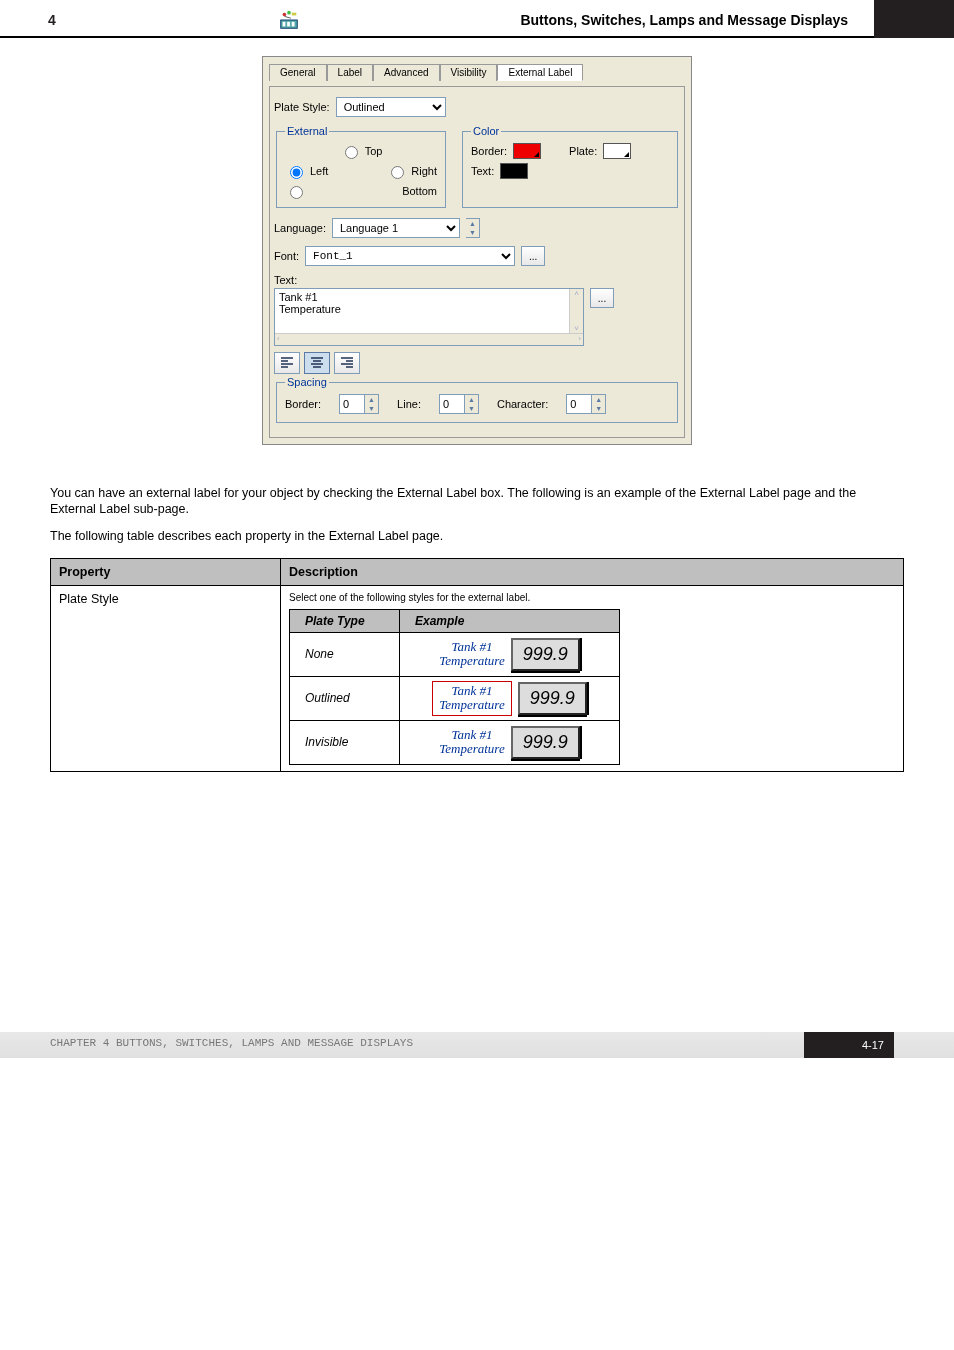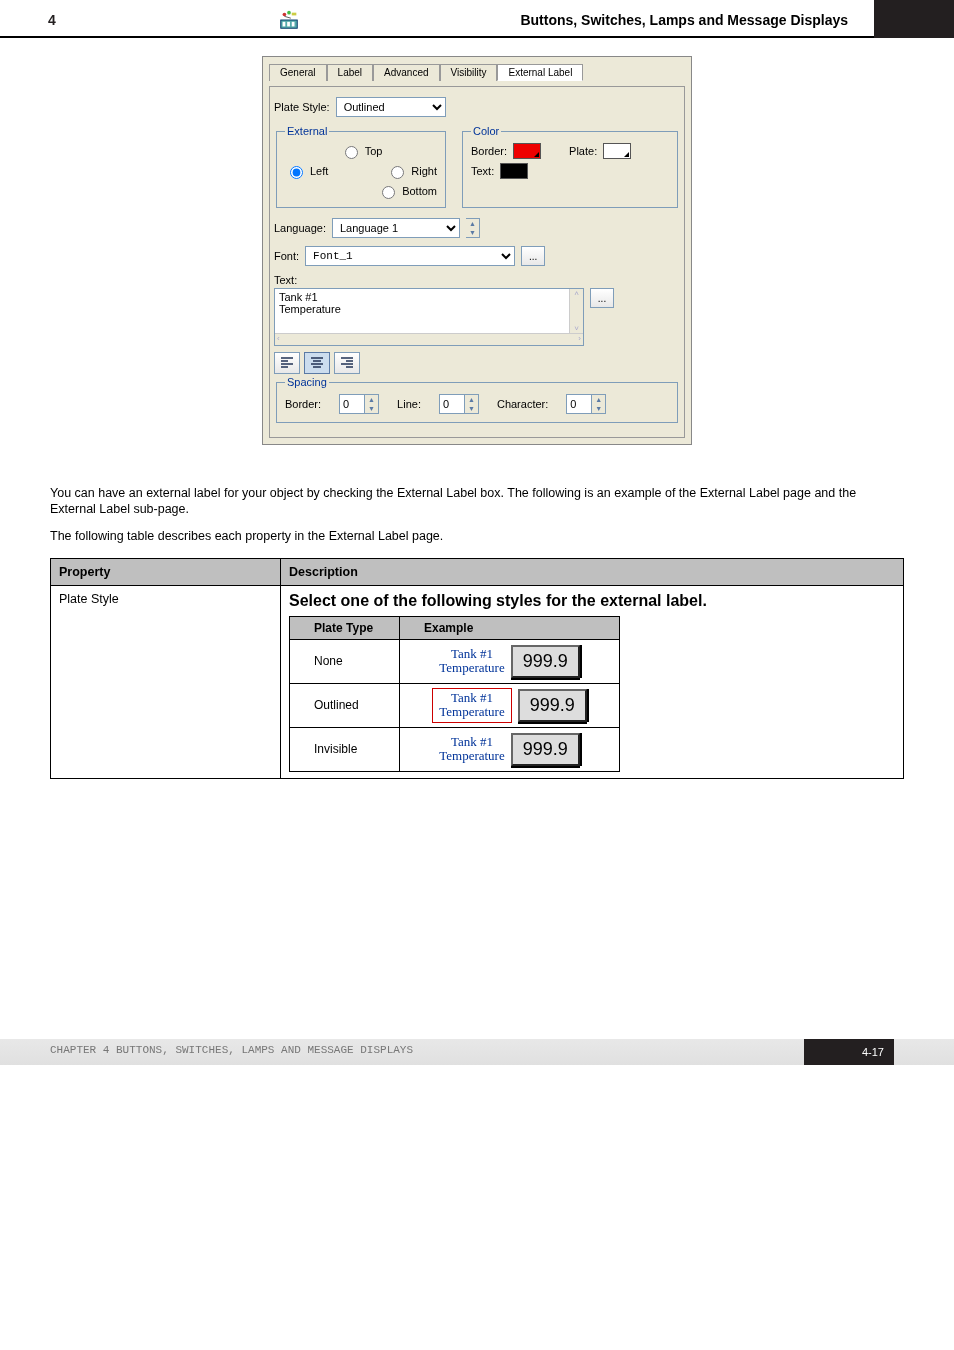--- a/index.html
+++ b/index.html
@@ -149,32 +149,33 @@
     padding: 6px 8px;
     vertical-align: top;
     font-size: 12.5px;
     text-align: left;
   }
   table.proptable th {
     background: #bfbfbf;
     font-weight: bold;
   }
   .col-prop { width: 230px; }
-  .subtext { font-size: 16px; font-weight: bold; }
+  .subtext { font-size: 10px; }
 
   table.subtable {
     border-collapse: collapse;
     margin-top: 6px;
   }
   table.subtable th, table.subtable td {
     border: 1px solid #000;
-    padding: 4px 24px;
+    padding: 4px 15px;
     font-size: 12px;
     text-align: left;
     vertical-align: middle;
+    font-style: italic;
   }
   table.subtable th { background:#bfbfbf; font-weight:bold; }
   .excell { width: 220px; height:44px; padding:0; }
   .example {
     display:flex; align-items:center; justify-content:center; gap:6px;
     height:100%;
   }
   .labelblock {
     font-family: "Times New Roman", serif;
     color:#003399;
@@ -269,21 +270,21 @@
           <label class="radio-line">
             <input type="radio" name="pos" checked="" style="">
             <span>Left</span>
           </label>
           <label class="radio-line">
             <input type="radio" name="pos" style="">
             <span>Right</span>
           </label>
         </div>
         <div style="text-align:center; margin-top:4px">
-          <label class="radio-line" style="justify-content:flex-end">
+          <label class="radio-line" style="justify-content:space-between">
             <input type="radio" name="pos" style="">
             <span>Bottom</span>
           </label>
         </div>
       </fieldset>
 
       <fieldset style="flex:1">
         <legend>Color</legend>
         <div class="colorrow">
           <span class="lbl">Border:</span>

